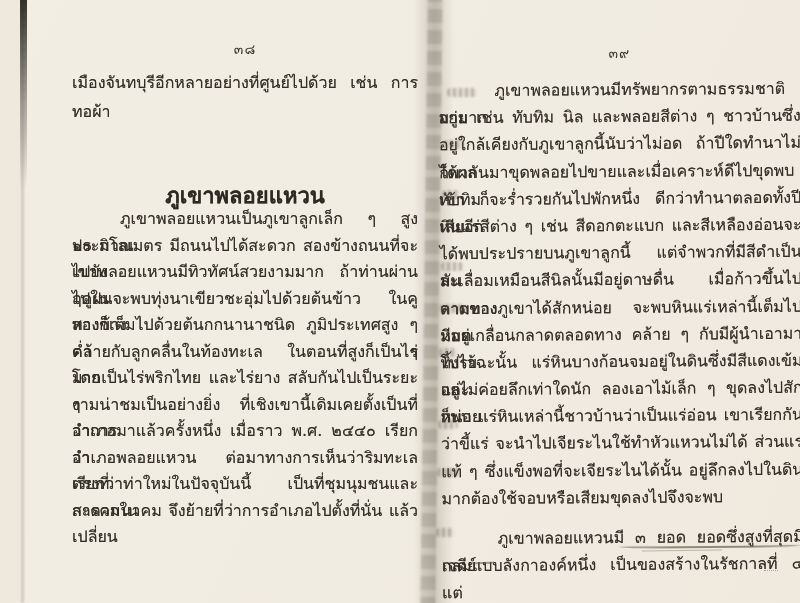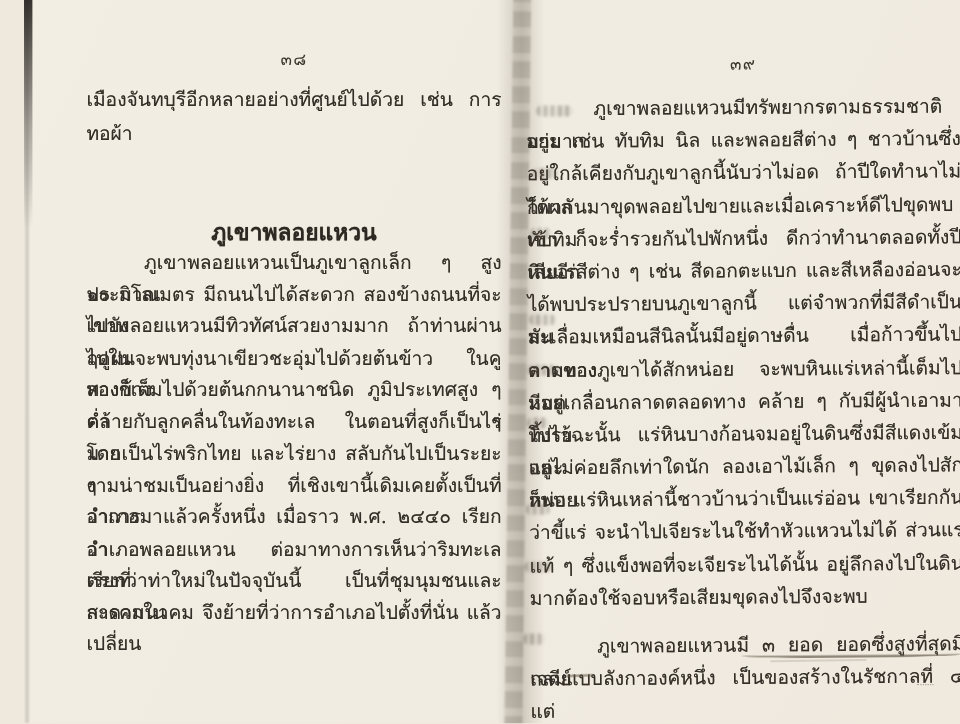--- a/index.html
+++ b/index.html
@@ -52,21 +52,21 @@
   .para{position:absolute;left:0;width:100%;}
   .ln{
     font-size:16px;color:#332e27;
     text-shadow:0 0 .5px rgba(51,46,39,.55);
     white-space:normal;
   }
   .jl{text-align:justify;text-align-last:justify;}
   .end{text-align:left;text-align-last:left;}
   .lp1{top:68px;}  .lp1 .ln{line-height:29px;height:29px;}
   .lheading{position:absolute;top:178px;width:100%;text-align:center;
-    font-size:19px;font-weight:700;color:#2d2922;
+    font-size:22px;font-weight:700;color:#2d2922;
     text-shadow:0 0 .6px rgba(45,41,34,.6);}
   .lp2{top:206px;} .lp2 .ln{line-height:26.5px;height:26.5px;}
   .rp1{top:76px;}  .rp1 .ln{line-height:27.2px;height:27.2px;}
   .rp2{top:524px;} .rp2 .ln{line-height:27.2px;height:27.2px;}
   .ind-l{text-indent:48px;}
   .ind-r{text-indent:56px;}
   
   .pencil{position:absolute;background:none;}
   .ul1{left:598px;top:543px;width:184px;height:3px;
     border-bottom:2px solid rgba(92,83,66,.65);border-radius:50%/70% ;transform:rotate(-.5deg);filter:blur(.3px);}

